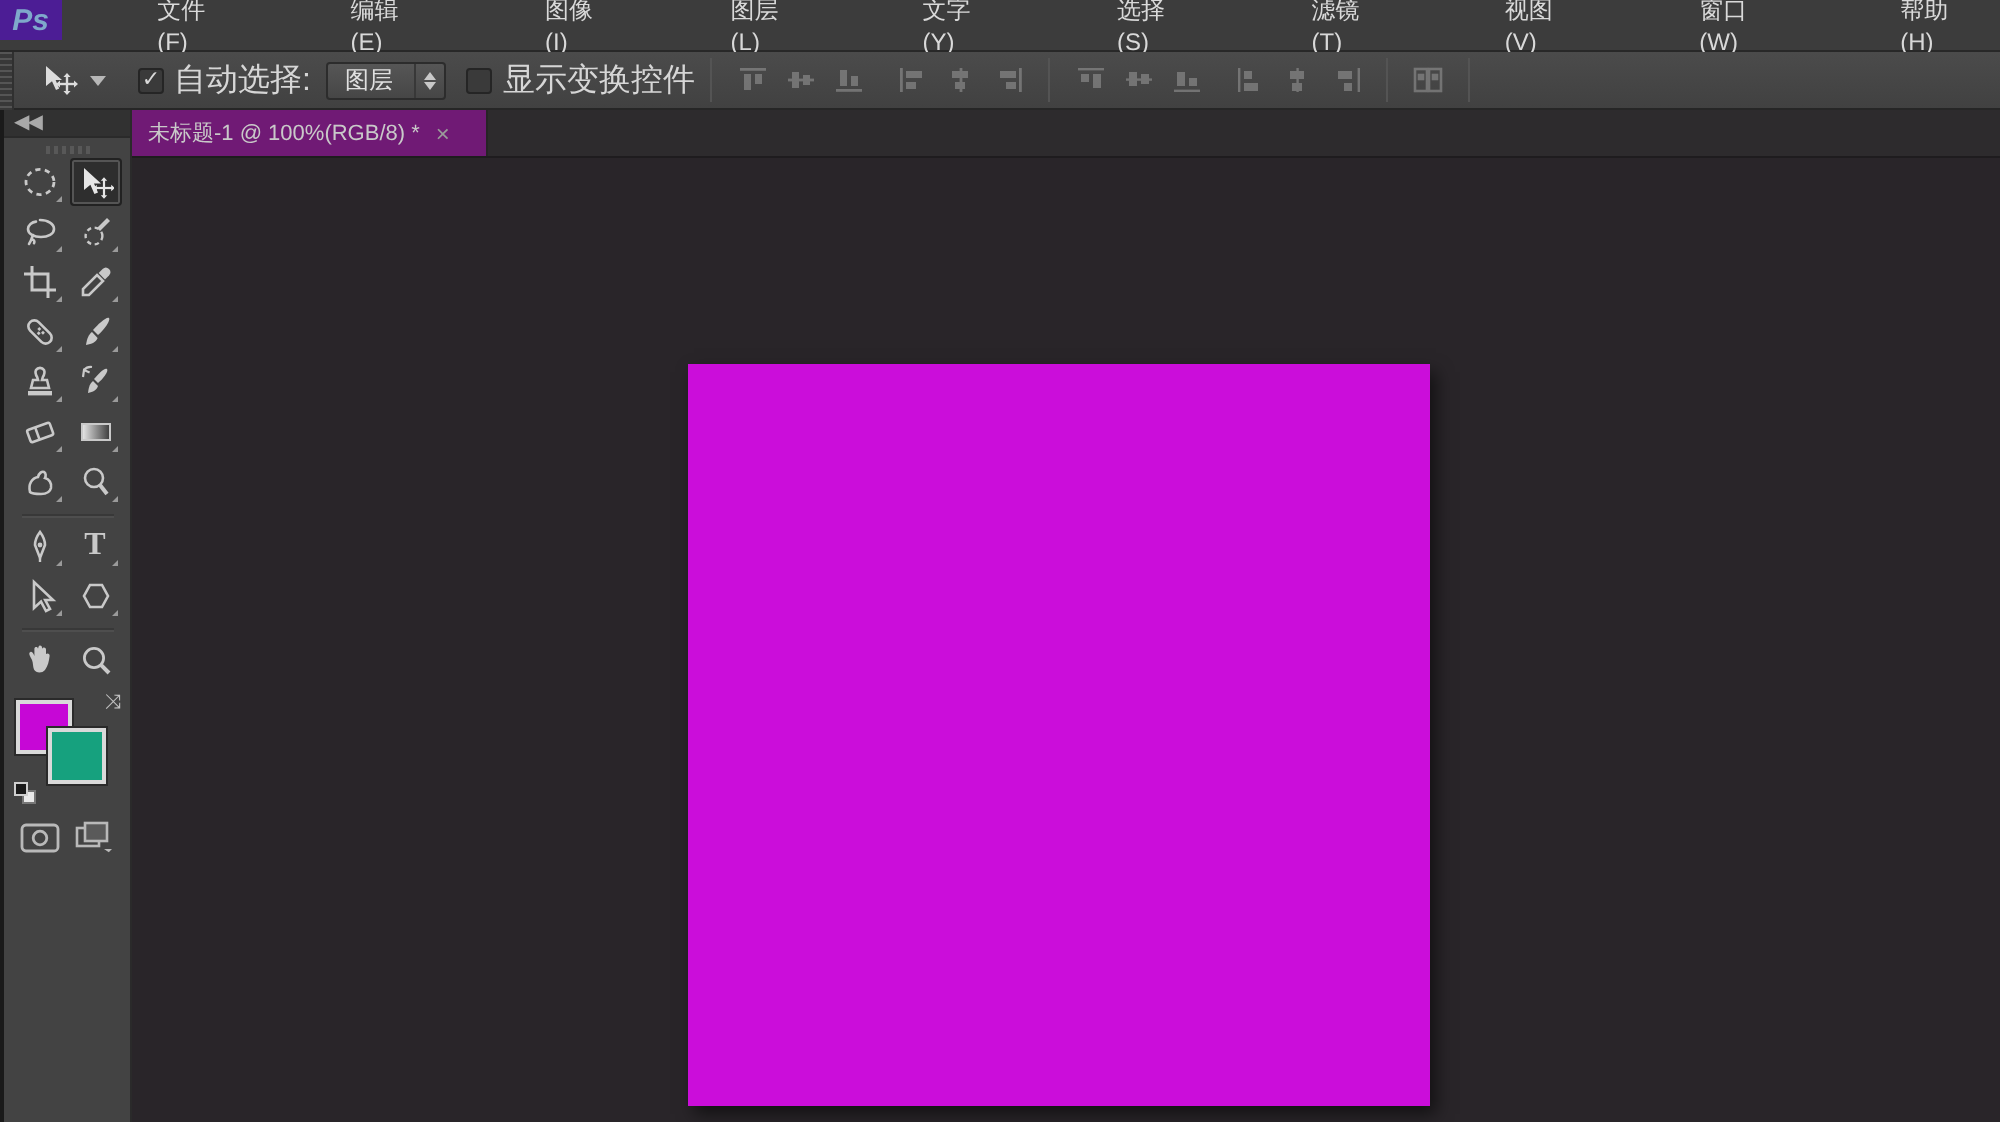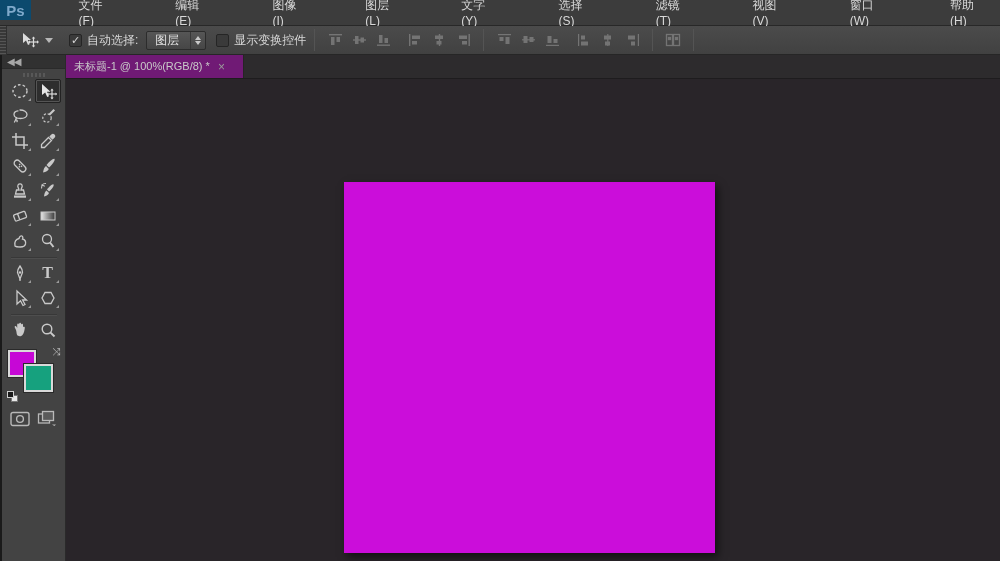--- a/index.html
+++ b/index.html
@@ -2,39 +2,39 @@
 <html><head>
 <meta charset="utf-8">
 <style>
   * { margin:0; padding:0; box-sizing:border-box; }
   html,body { width:1000px; height:561px; overflow:hidden; background:#292529;
     font-family:"Liberation Sans","DejaVu Sans",sans-serif; }
 
   
   .menubar { position:absolute; left:0; top:0; width:1000px; height:26px;
     background:#3c3c3c; border-bottom:1px solid #282828; display:flex; align-items:stretch; }
-  .ps-logo { width:32px; height:20px; background:#0c4a6e; color:#7fa9cb; font-weight:bold;
-    font-size:15px; display:flex; align-items:center; justify-content:center; letter-spacing:0; }
+  .ps-logo { width:32px; height:20px; background:#4c1d95; color:#7fa9cb; font-weight:bold;
+    font-size:15px; display:flex; align-items:center; justify-content:center; letter-spacing:0;font-style:italic; }
   .menu-item { color:#d9d9d9; font-size:12px; padding:0 11px; display:flex; align-items:center; cursor:default;margin-left:37px; }
   .menu-item:first-of-type { margin-left:4px; }
 
   
   .optionsbar { position:absolute; left:0; top:26px; width:1000px; height:29px;
     background:linear-gradient(#4b4b4b,#414141); border-bottom:1px solid #262626;
     display:flex; align-items:center; }
   .grip { width:7px; height:29px; margin-right:8px;
     background:repeating-linear-gradient(180deg,#555 0 1px,#383838 1px 3px); border-right:1px solid #303030;}
   .tool-preset { display:flex; align-items:center; gap:4px; padding:0 6px; }
   .caret-down { width:0; height:0; border-left:4px solid transparent; border-right:4px solid transparent;
     border-top:5px solid #b7b7b7; margin-left:2px; }
   .checkbox { width:13px; height:13px; background:#3a3a3a; border:1px solid #252525;
     border-radius:2px; margin:0 5px 0 10px; display:flex; align-items:center; justify-content:center;
     color:#d9d9d9; font-size:11px; line-height:11px; }
   .checkbox.empty { color:transparent; }
-  .opt-label { color:#d6d6d6; font-size:12px; }
+  .opt-label { color:#d6d6d6; font-size:16px; }
   .dropdown { margin-left:8px; height:19px; min-width:60px; background:linear-gradient(#565656,#464646);
     border:1px solid #2c2c2c; border-radius:2px; display:flex; align-items:flex-start; color:#e0e0e0; font-size:12px; }
   .dropdown .dd-text { padding:0 8px; flex:1; }
   .dd-arrows { border-left:1px solid #383838; width:15px; height:100%; display:flex; flex-direction:column;
     align-items:center; justify-content:center; gap:1px; }
   .tri-up { width:0; height:0; border-left:3px solid transparent; border-right:3px solid transparent; border-bottom:4px solid #c9c9c9; }
   .tri-dn { width:0; height:0; border-left:3px solid transparent; border-right:3px solid transparent; border-top:4px solid #c9c9c9; }
   .vsep { width:1px; height:22px; background:#2e2e2e; border-right:1px solid #545454; margin:0 8px; }
   .align-icons { display:flex; align-items:center; }
   .align-btn { width:24px; height:22px; display:flex; align-items:center; justify-content:center; opacity:.55; }

